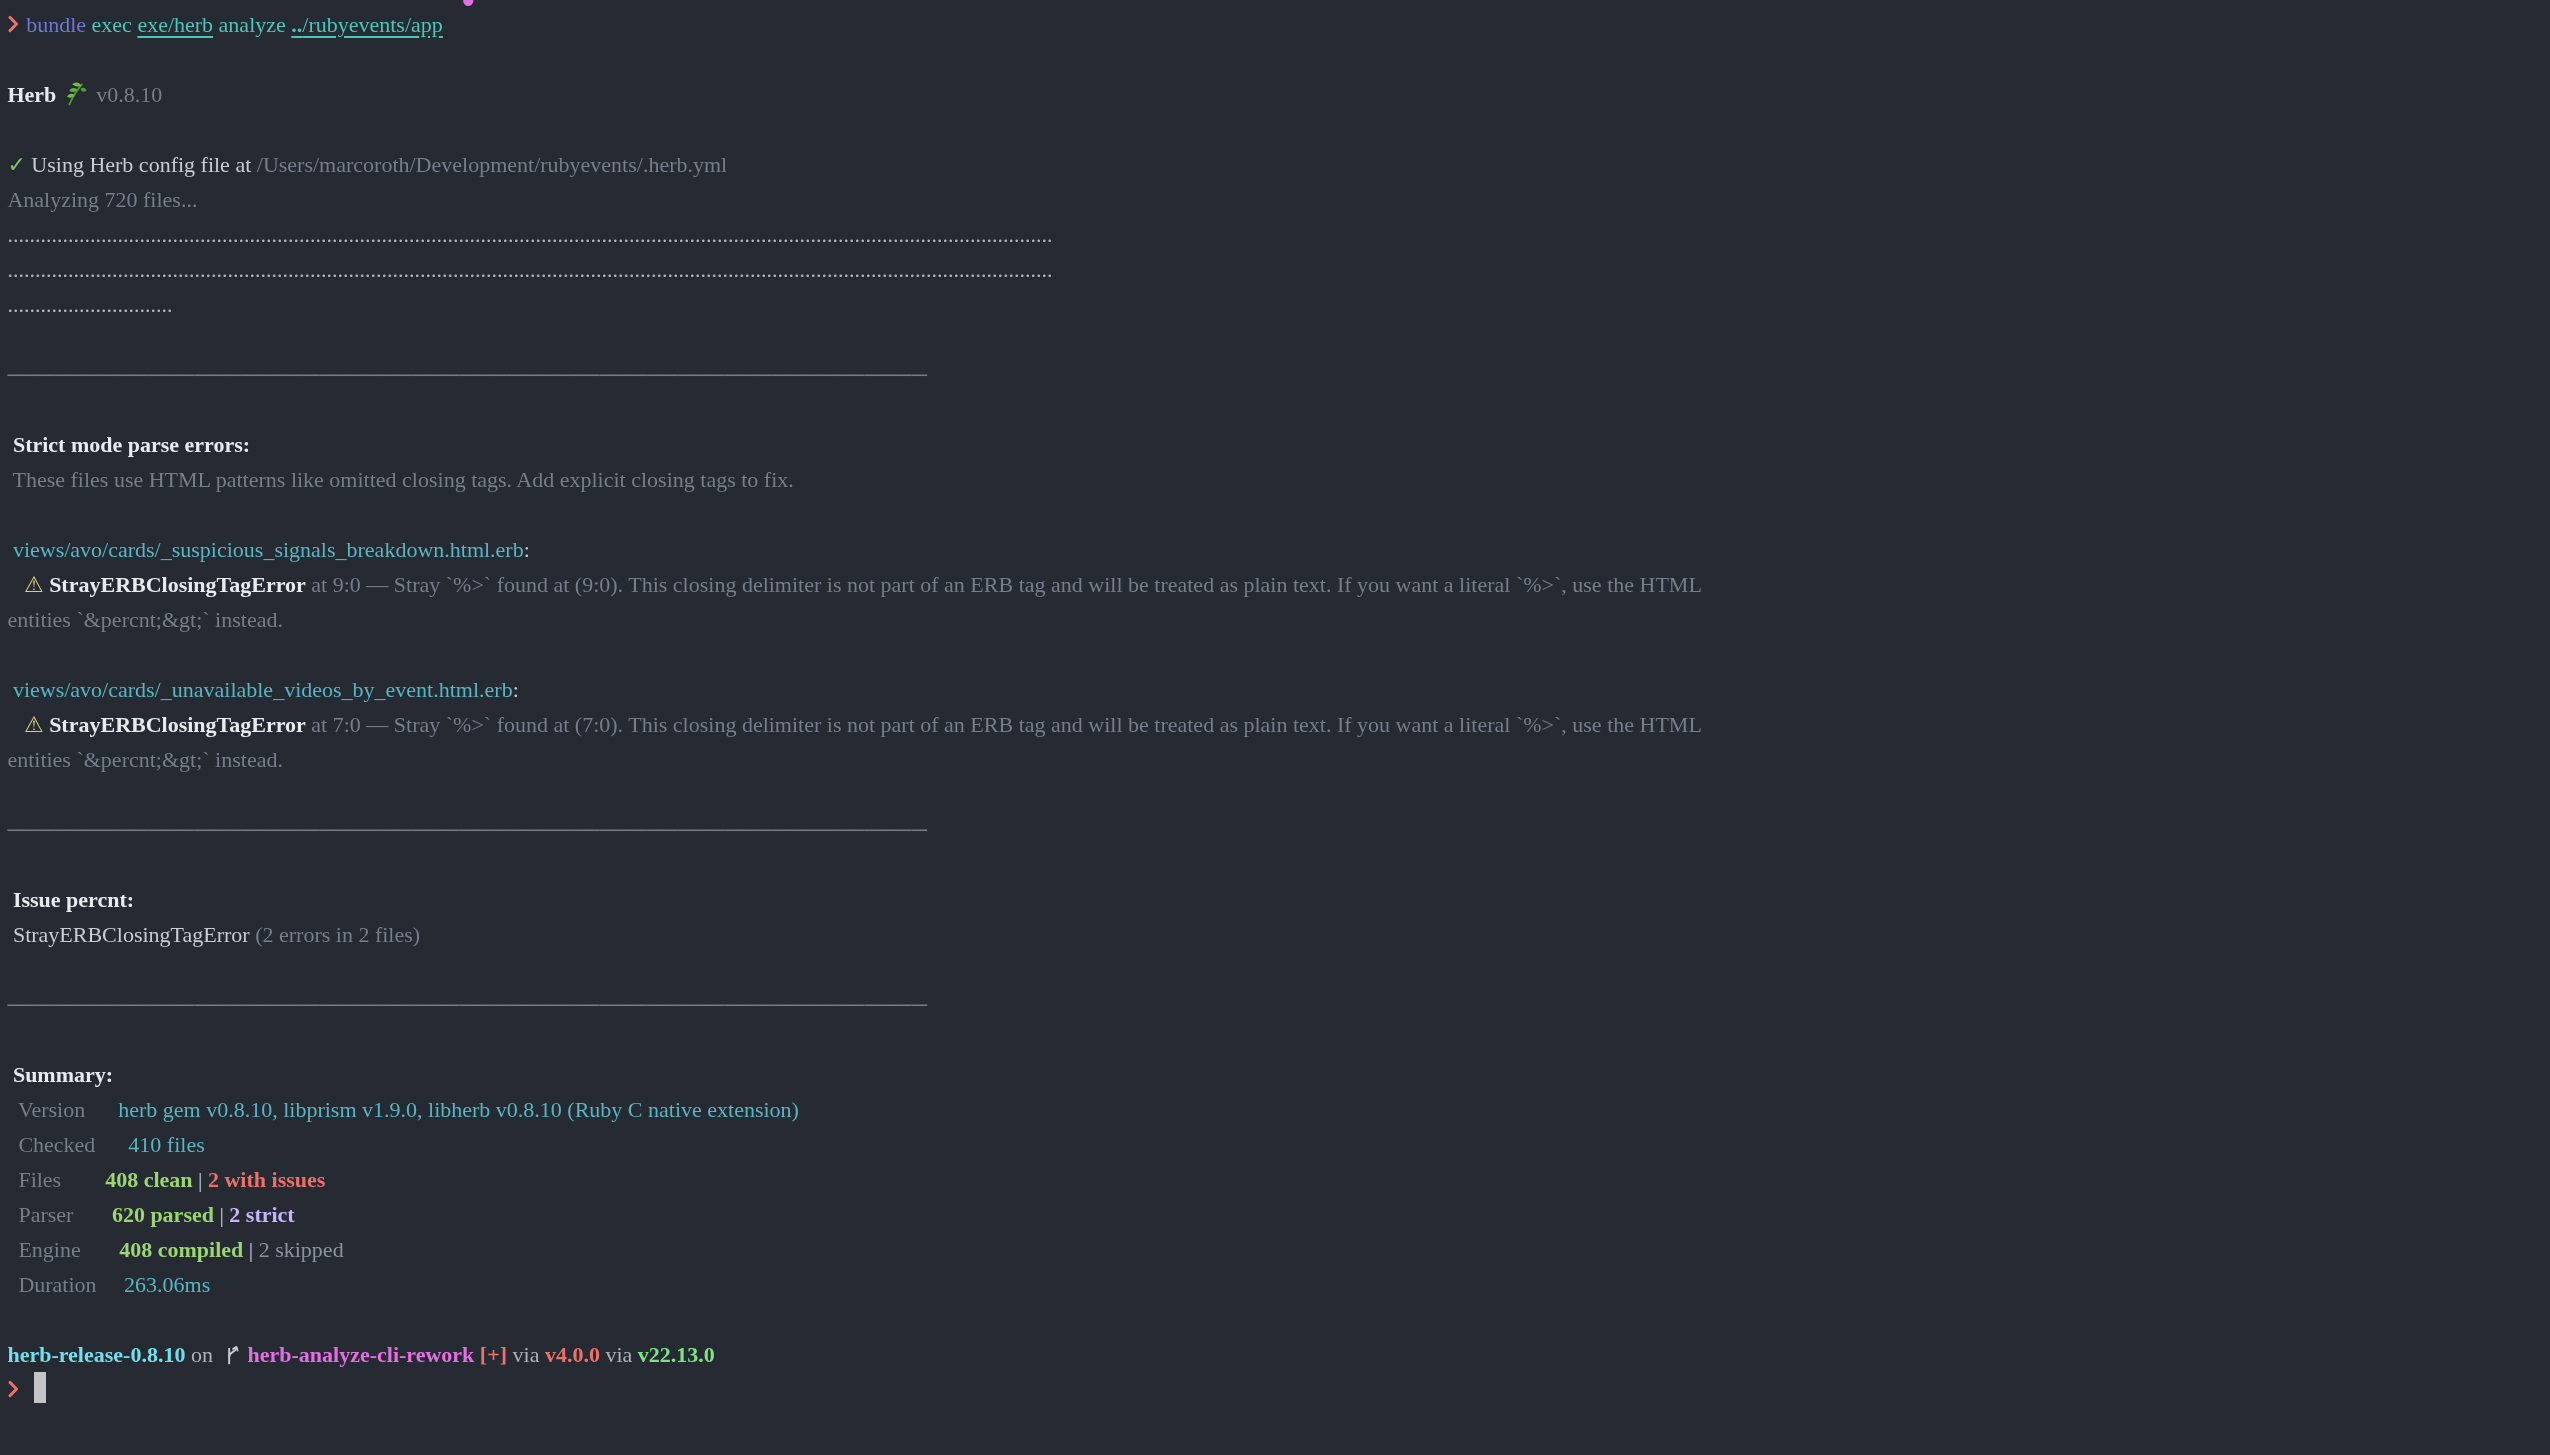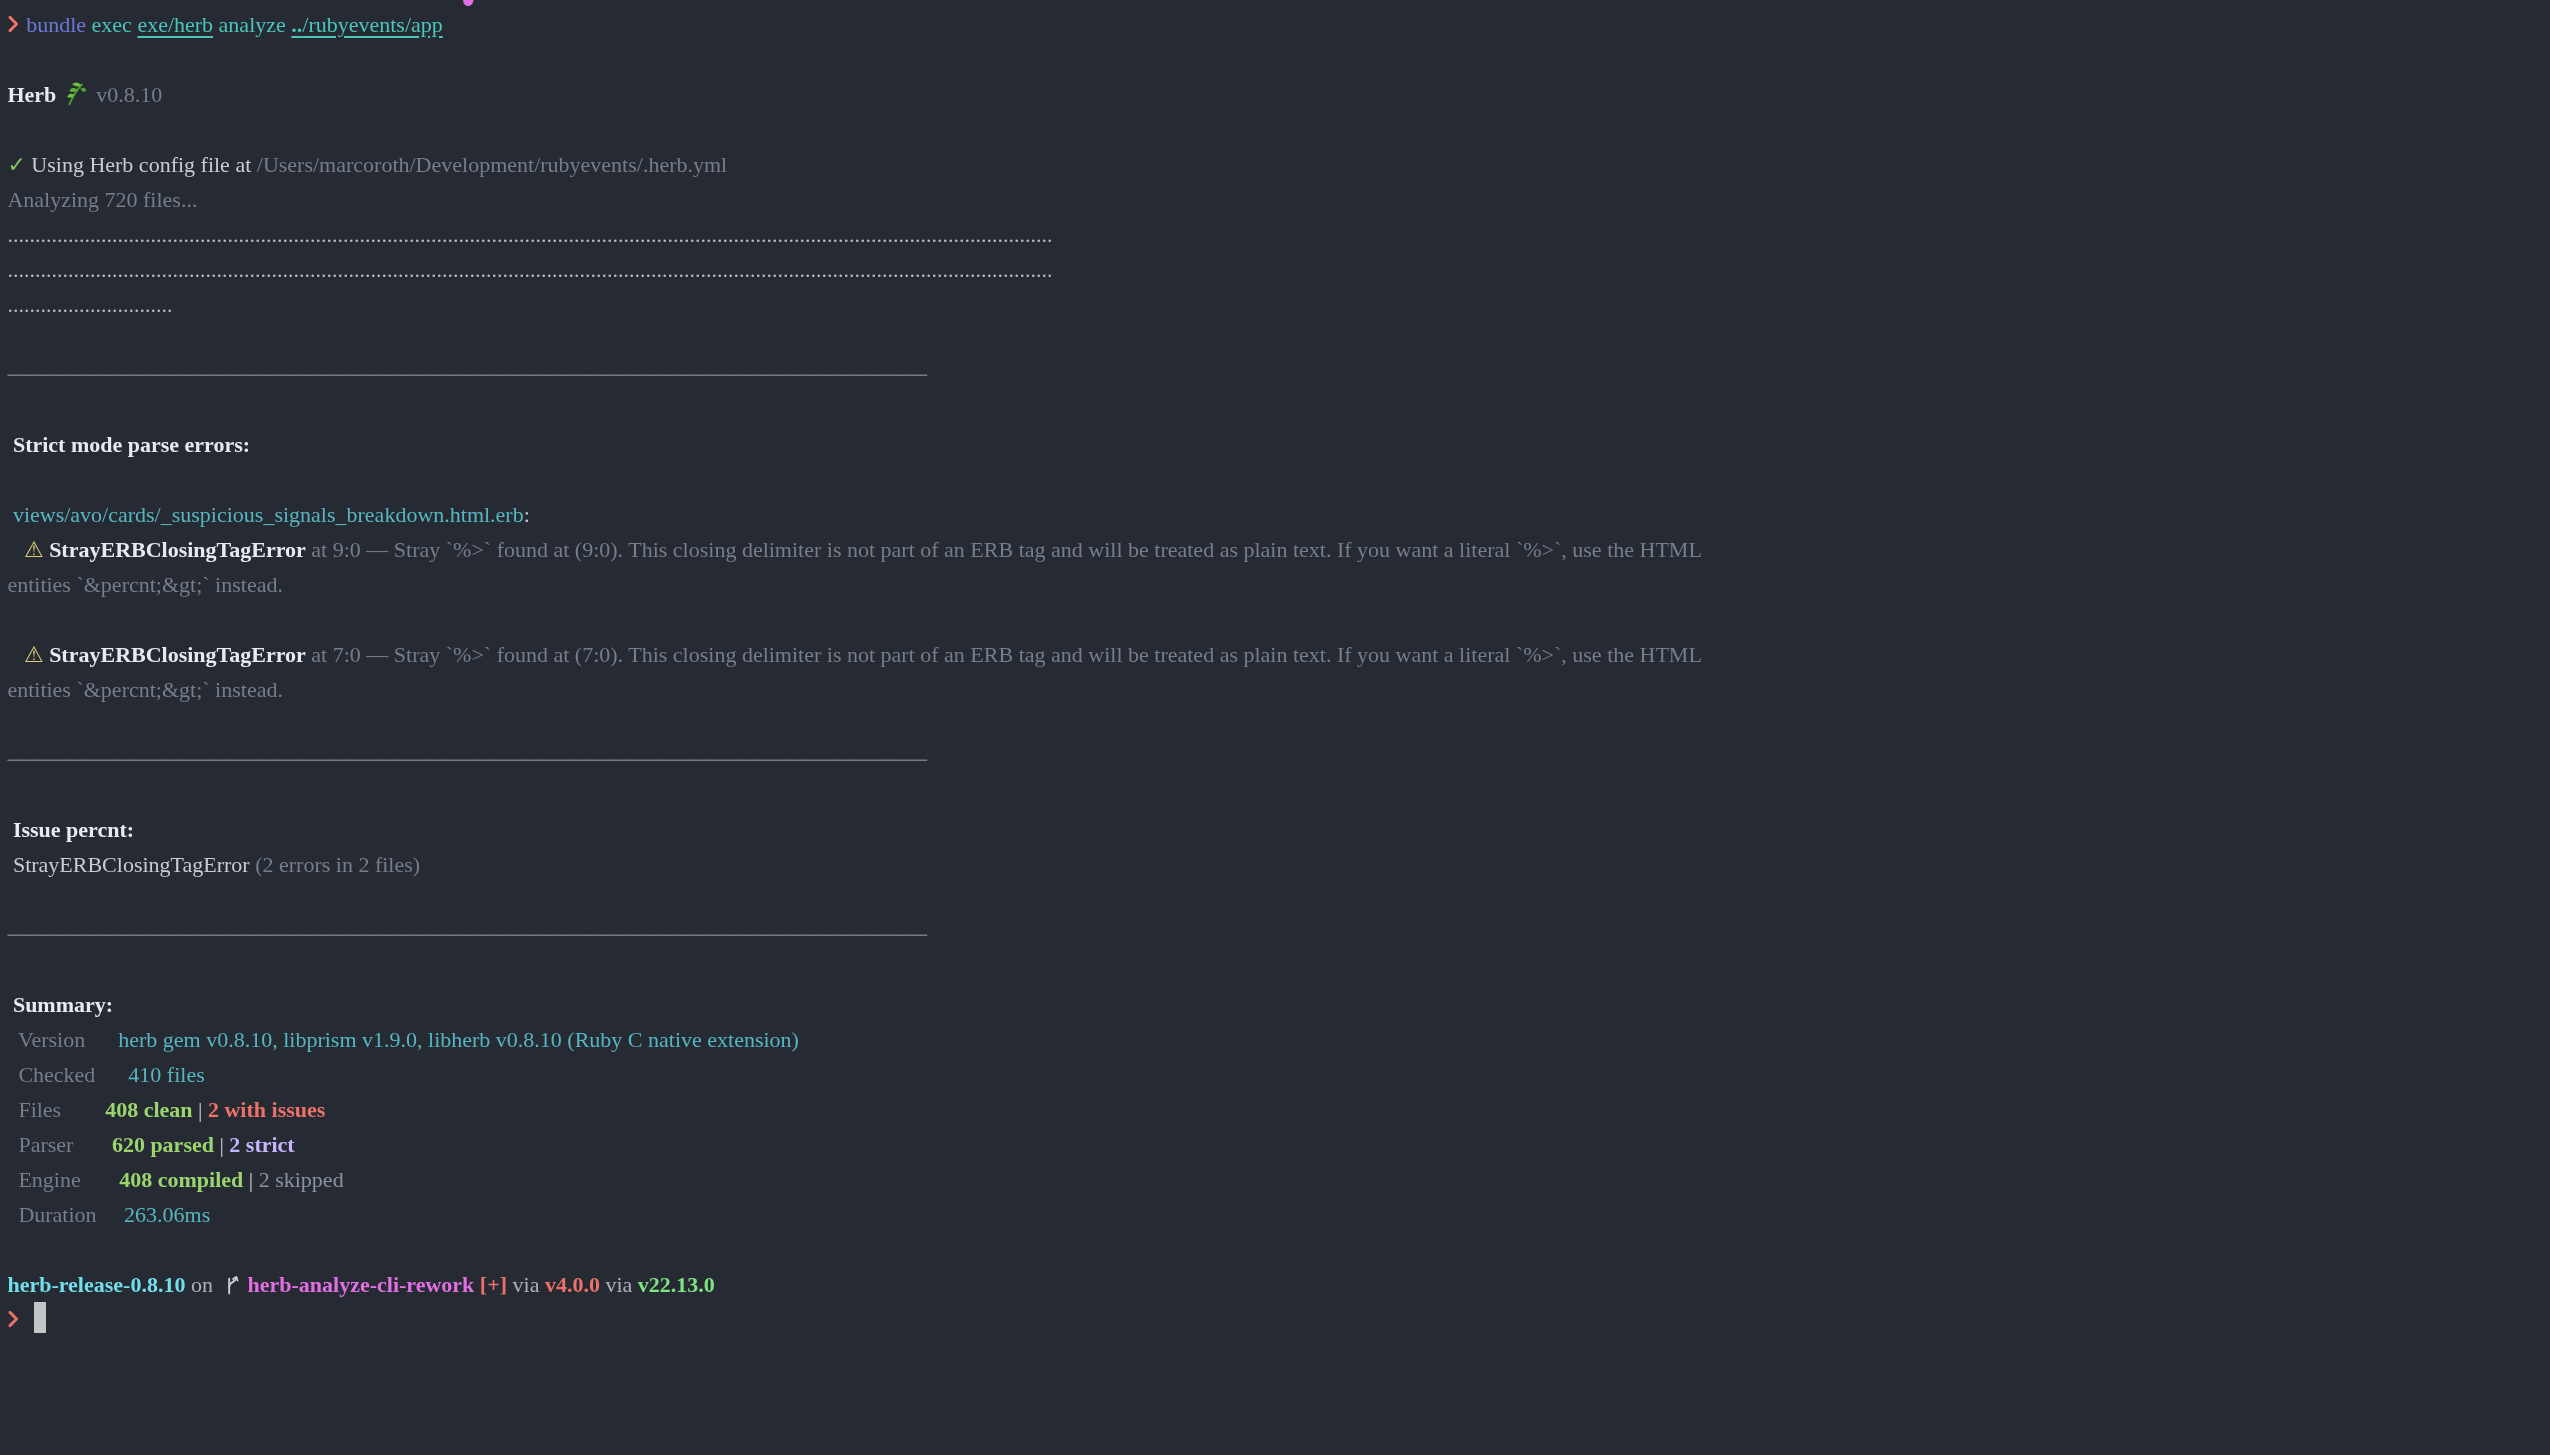--- a/index.html
+++ b/index.html
@@ -72,29 +72,31 @@
   <div class="line"><span class="dots">..............................................................................................................................................................................................</span></div>
   <div class="line"><span class="dots">..............................</span></div>
 
   <div class="line"></div>
 
   <div class="line"><span class="sepc">───────────────────────────────────────────────────────────</span></div>
 
   <div class="line"></div>
 
   <div class="line"><span class="bright b"> Strict mode parse errors:</span></div>
+  <div class="line"><span class="dim"> These files use HTML patterns like omitted closing tags. Add explicit closing tags to fix.</span></div>
 
   <div class="line"></div>
 
   <div class="line"><span class="cyan"> views/avo/cards/_suspicious_signals_breakdown.html.erb</span><span class="fg">:</span></div>
   <div class="line"><span class="warn">   ⚠ </span><span class="bright b">StrayERBClosingTagError</span><span class="dim"> at 9:0 — Stray `%&gt;` found at (9:0). This closing delimiter is not part of an ERB tag and will be treated as plain text. If you want a literal `%&gt;`, use the HTML</span></div>
   <div class="line"><span class="dim">entities `&amp;percnt;&amp;gt;` instead.</span></div>
 
   <div class="line"></div>
 
+  <div class="line"><span class="cyan"> views/avo/cards/_unavailable_videos_by_event.html.erb</span><span class="fg">:</span></div>
   <div class="line"><span class="warn">   ⚠ </span><span class="bright b">StrayERBClosingTagError</span><span class="dim"> at 7:0 — Stray `%&gt;` found at (7:0). This closing delimiter is not part of an ERB tag and will be treated as plain text. If you want a literal `%&gt;`, use the HTML</span></div>
   <div class="line"><span class="dim">entities `&amp;percnt;&amp;gt;` instead.</span></div>
 
   <div class="line"></div>
 
   <div class="line"><span class="sepc">───────────────────────────────────────────────────────────</span></div>
 
   <div class="line"></div>
 
   <div class="line"><span class="bright b"> Issue percnt:</span></div>

